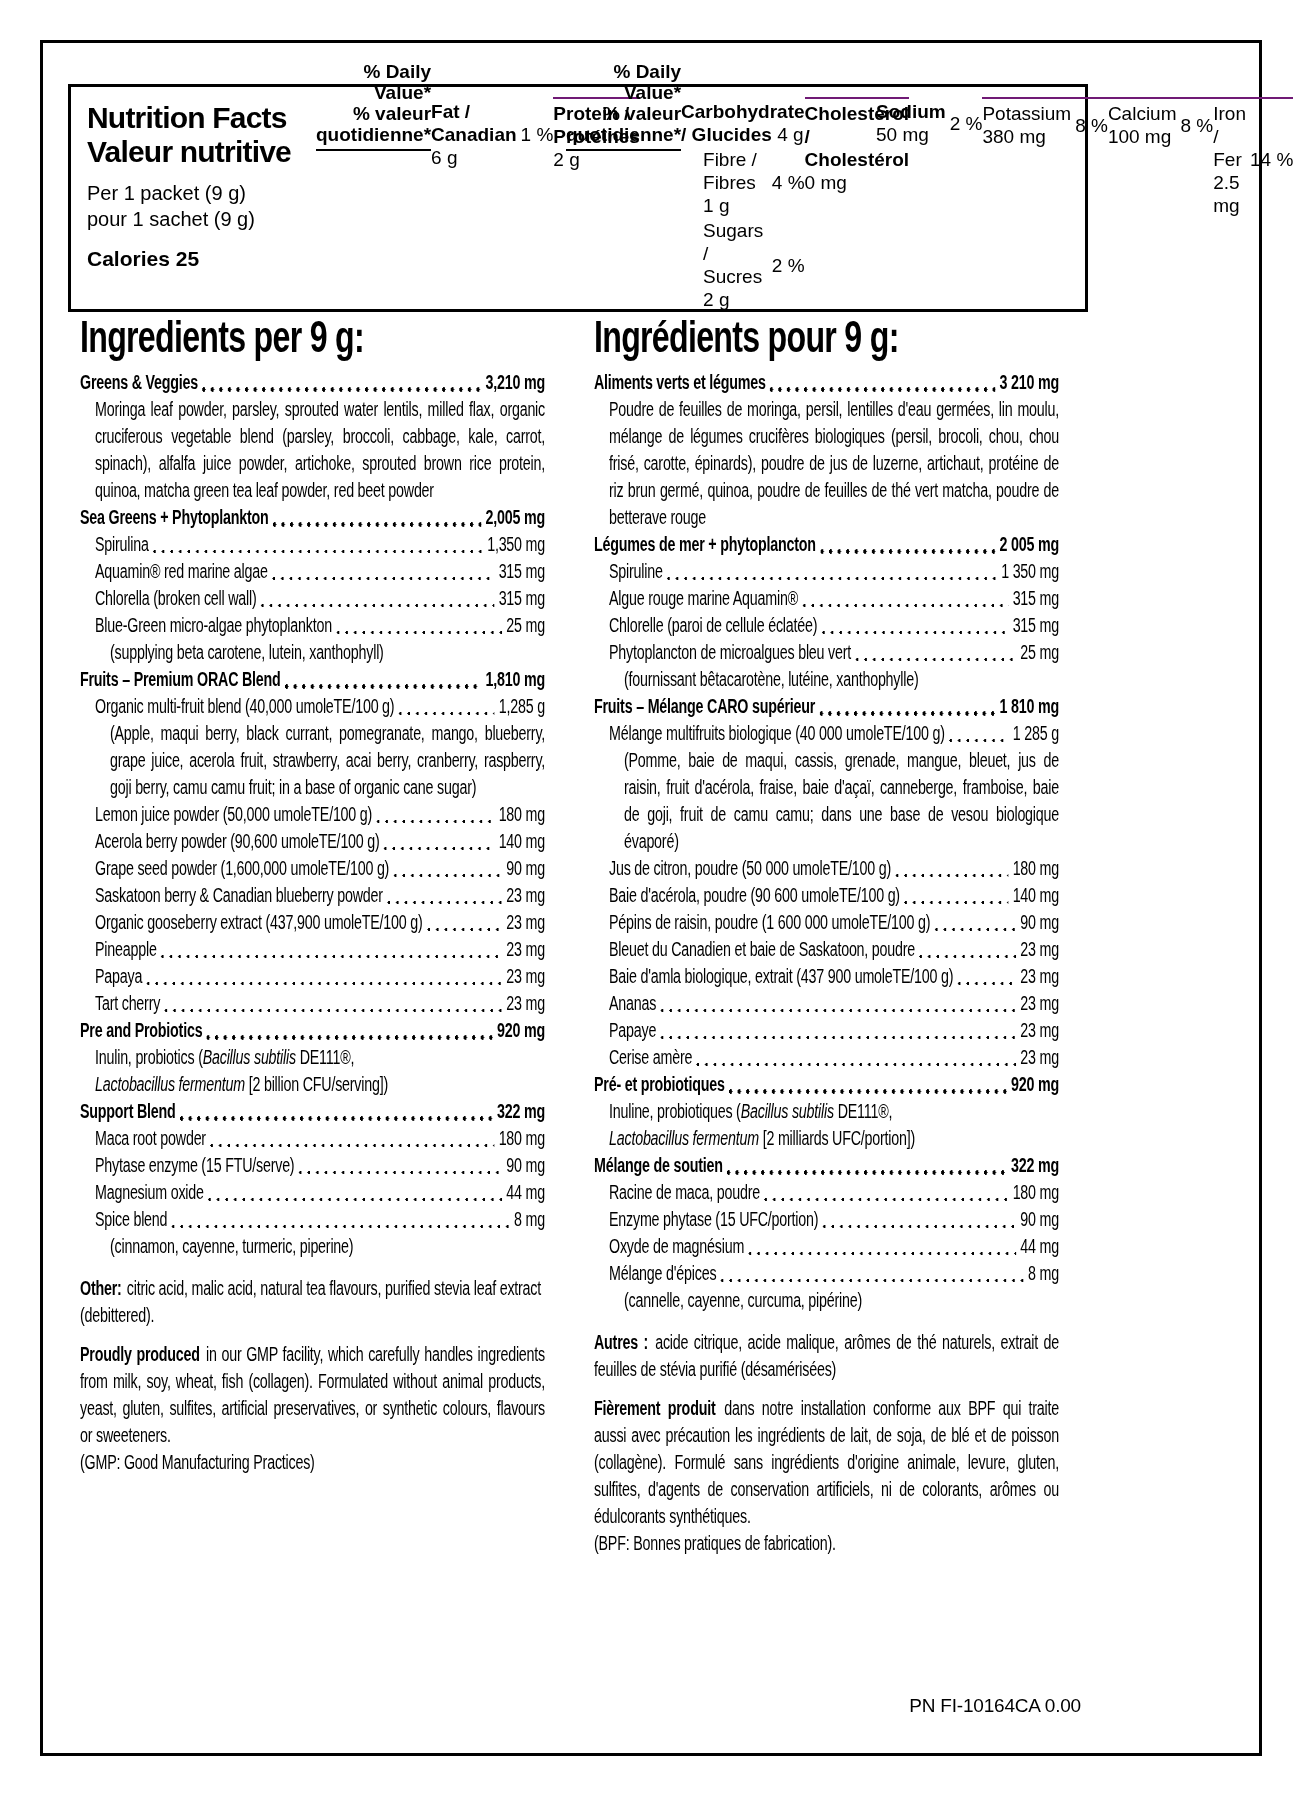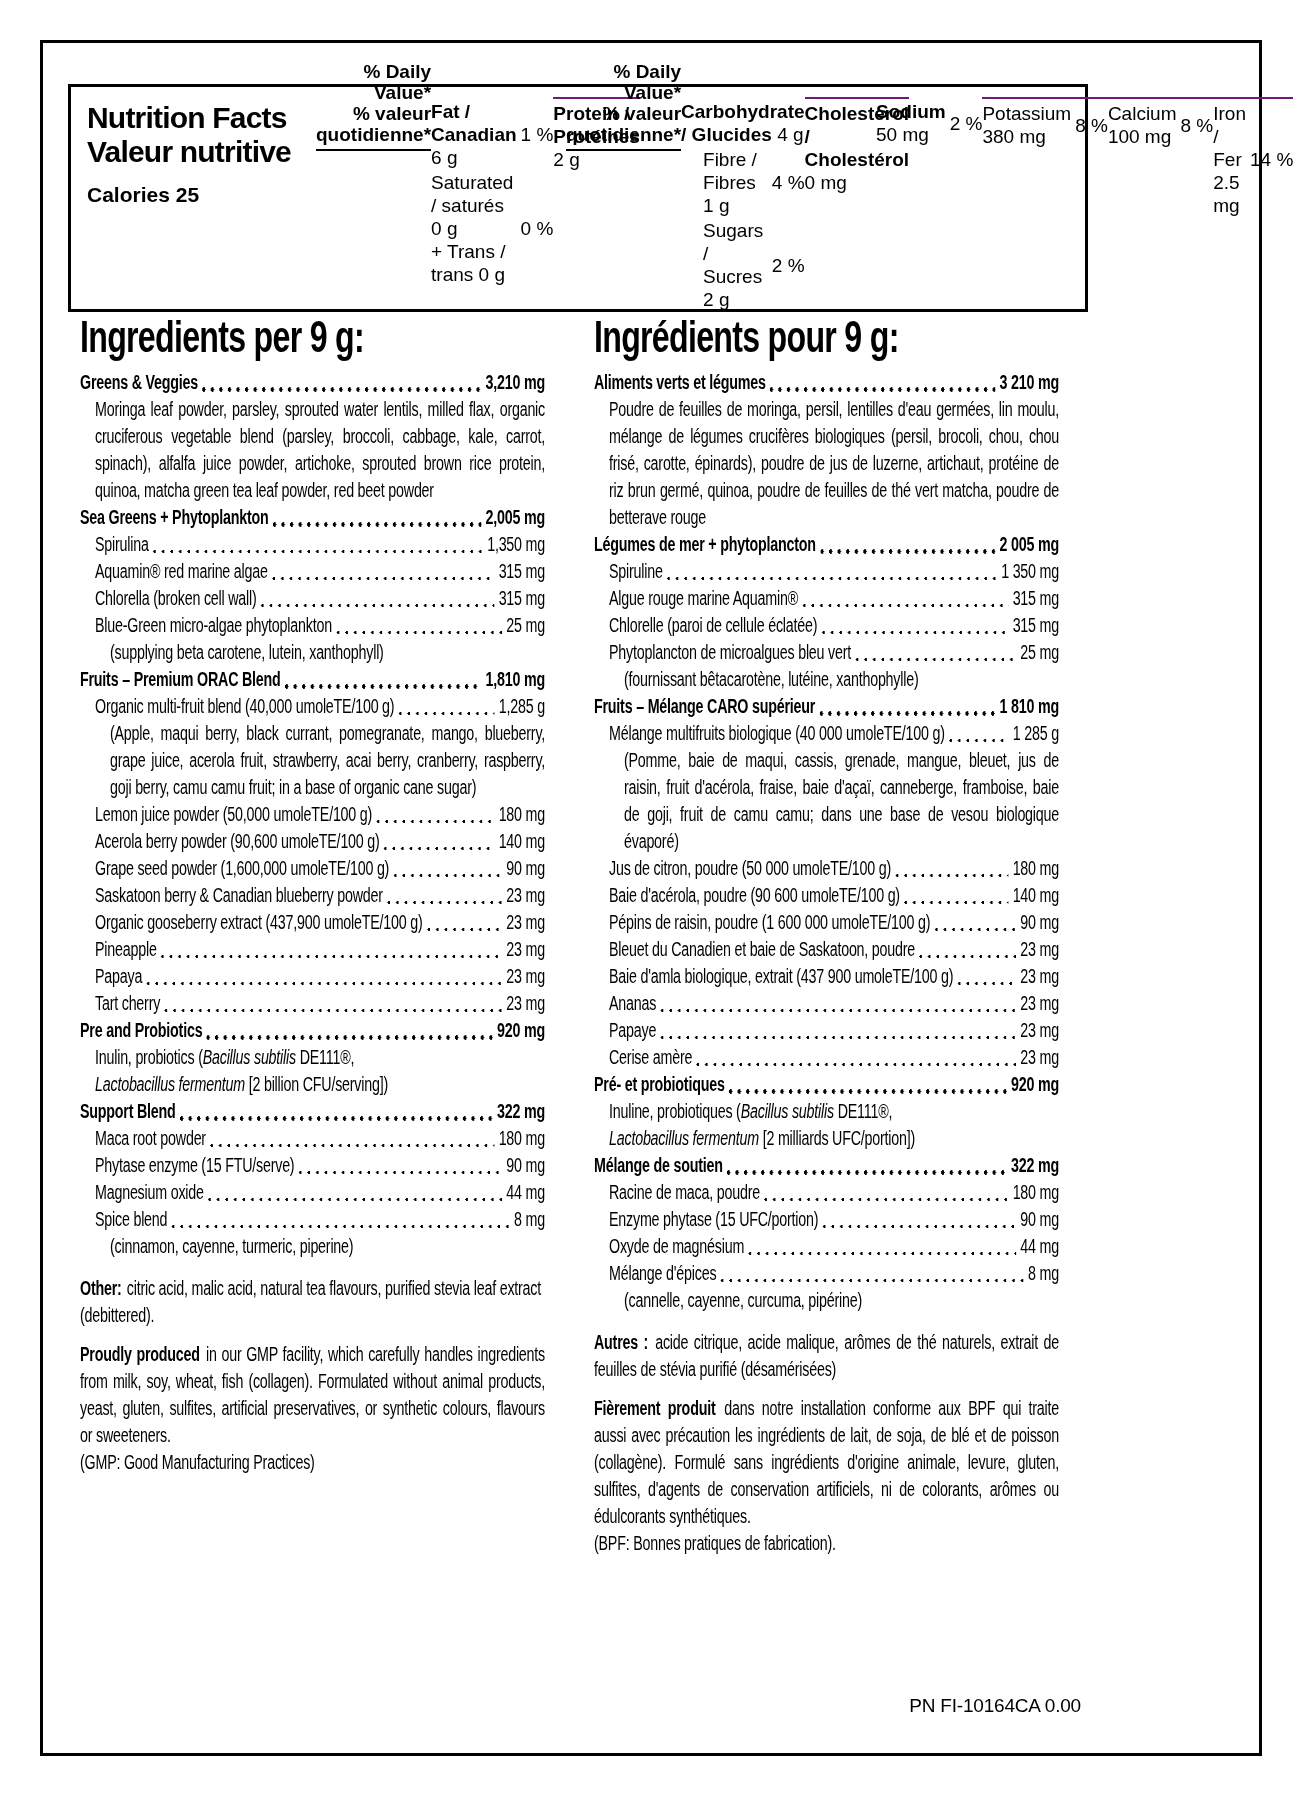--- a/index.html
+++ b/index.html
@@ -65,41 +65,38 @@
 </style>
 </head>
 <body>
 
 <div class="frame">
 
   <section class="nf-panel">
     <div class="nf-left">
       <div class="nf-title">Nutrition Facts</div>
       <div class="nf-title">Valeur nutritive</div>
+      <div class="nf-serving">
+        <div>Per 1 packet (9 g)</div>
+        <div>pour 1 sachet (9 g)</div>
+      </div>
       <div class="nf-cal">Calories 25</div>
     </div>
     <div class="nf-right">
       <div class="nf-cols">
           <div class="np-col np-col-0">
             <div class="np-head">
               <div>% Daily Value*</div>
               <div>% valeur quotidienne*</div>
             </div>
             <div class="np-section">
               <div class="np-row">
                 <div class="np-label"><span class="b">Fat / Canadian</span><span> 6 g</span></div>
                 <div class="np-pct">1 %</div>
               </div>
-              <div class="np-row">
-                <div class="np-label">
-                  <div>Saturated / saturés 0 g</div>
-                  <div>+ Trans / trans 0 g</div>
-                </div>
-                <div class="np-pct">0 %</div>
-              </div>
             </div>
             <div class="np-section">
               <div class="np-row">
                 <div class="np-label"><span class="b">Protein / Protéines</span><span> 2 g</span></div>
               </div>
             </div>
           </div>
           <div class="np-col np-col-1">
             <div class="np-head">
               <div>% Daily Value*</div>

